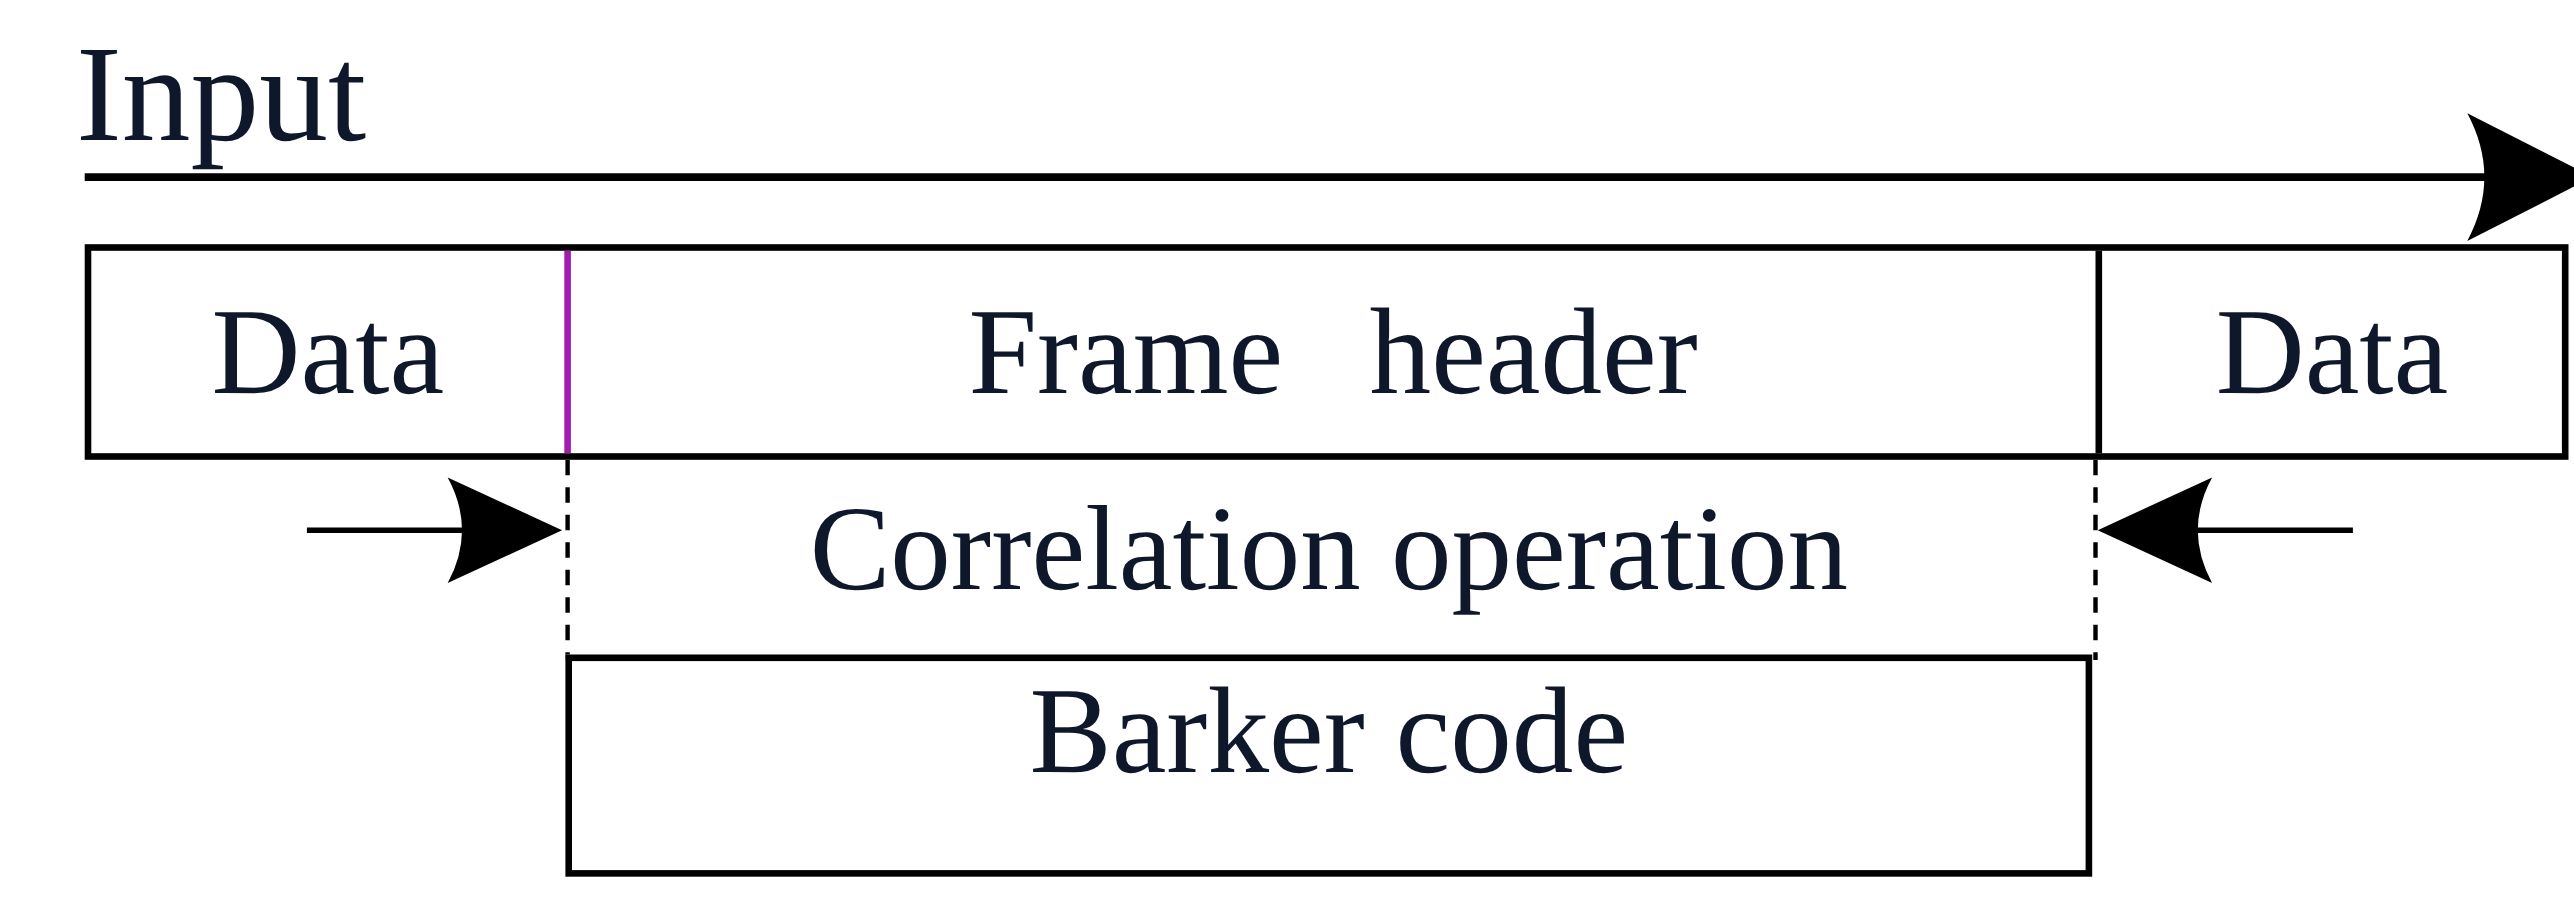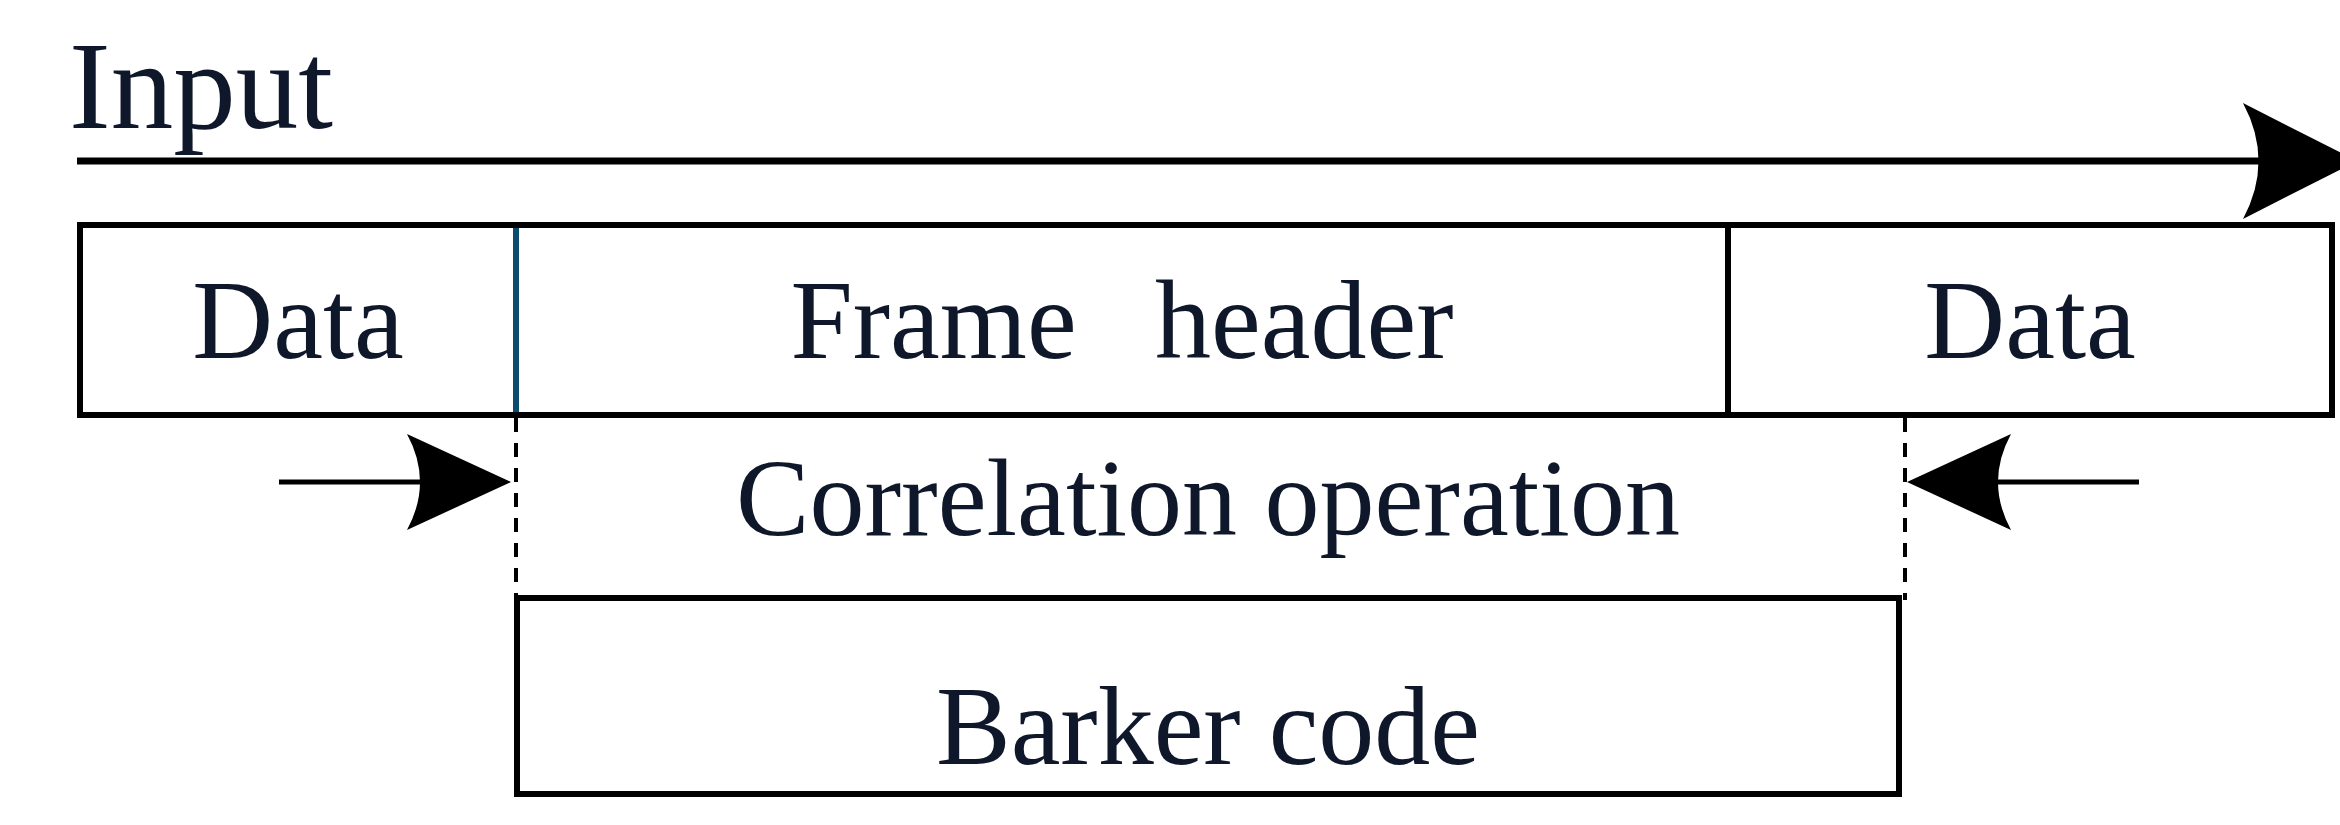--- a/index.html
+++ b/index.html
@@ -47,21 +47,21 @@
   }
   .frame-cell {
     box-sizing: border-box;
     display: flex;
     align-items: center;
     justify-content: center;
     font-size: 112px;
     white-space: nowrap;
   }
   .cell-data-left  { width: 430px; }
-  .cell-header     { width: 1212px; border-left: 6px solid #0c4a6e; word-spacing: 0.45em; }
+  .cell-header     { width: 1392px; border-left: 6px solid #a21caf; word-spacing: 0.45em; }
   .cell-data-right { flex: 1; border-left: 6px solid #000000; }
   .correlation-label {
     position: absolute;
     left: 475px;
     top: 418px;
     width: 1388px;
     height: 160px;
     display: flex;
     align-items: center;
     justify-content: center;
@@ -70,21 +70,21 @@
   }
   .barker-box {
     position: absolute;
     left: 475px;
     top: 595px;
     width: 1388px;
     height: 202px;
     box-sizing: border-box;
     border: 6px solid #000000;
     display: flex;
-    align-items: flex-end;
+    align-items: flex-start;
     justify-content: center;
     font-size: 112px;
     background: #ffffff;
     white-space: nowrap;
   }
 </style>
 </head>
 <body>
 
 <div class="canvas">

